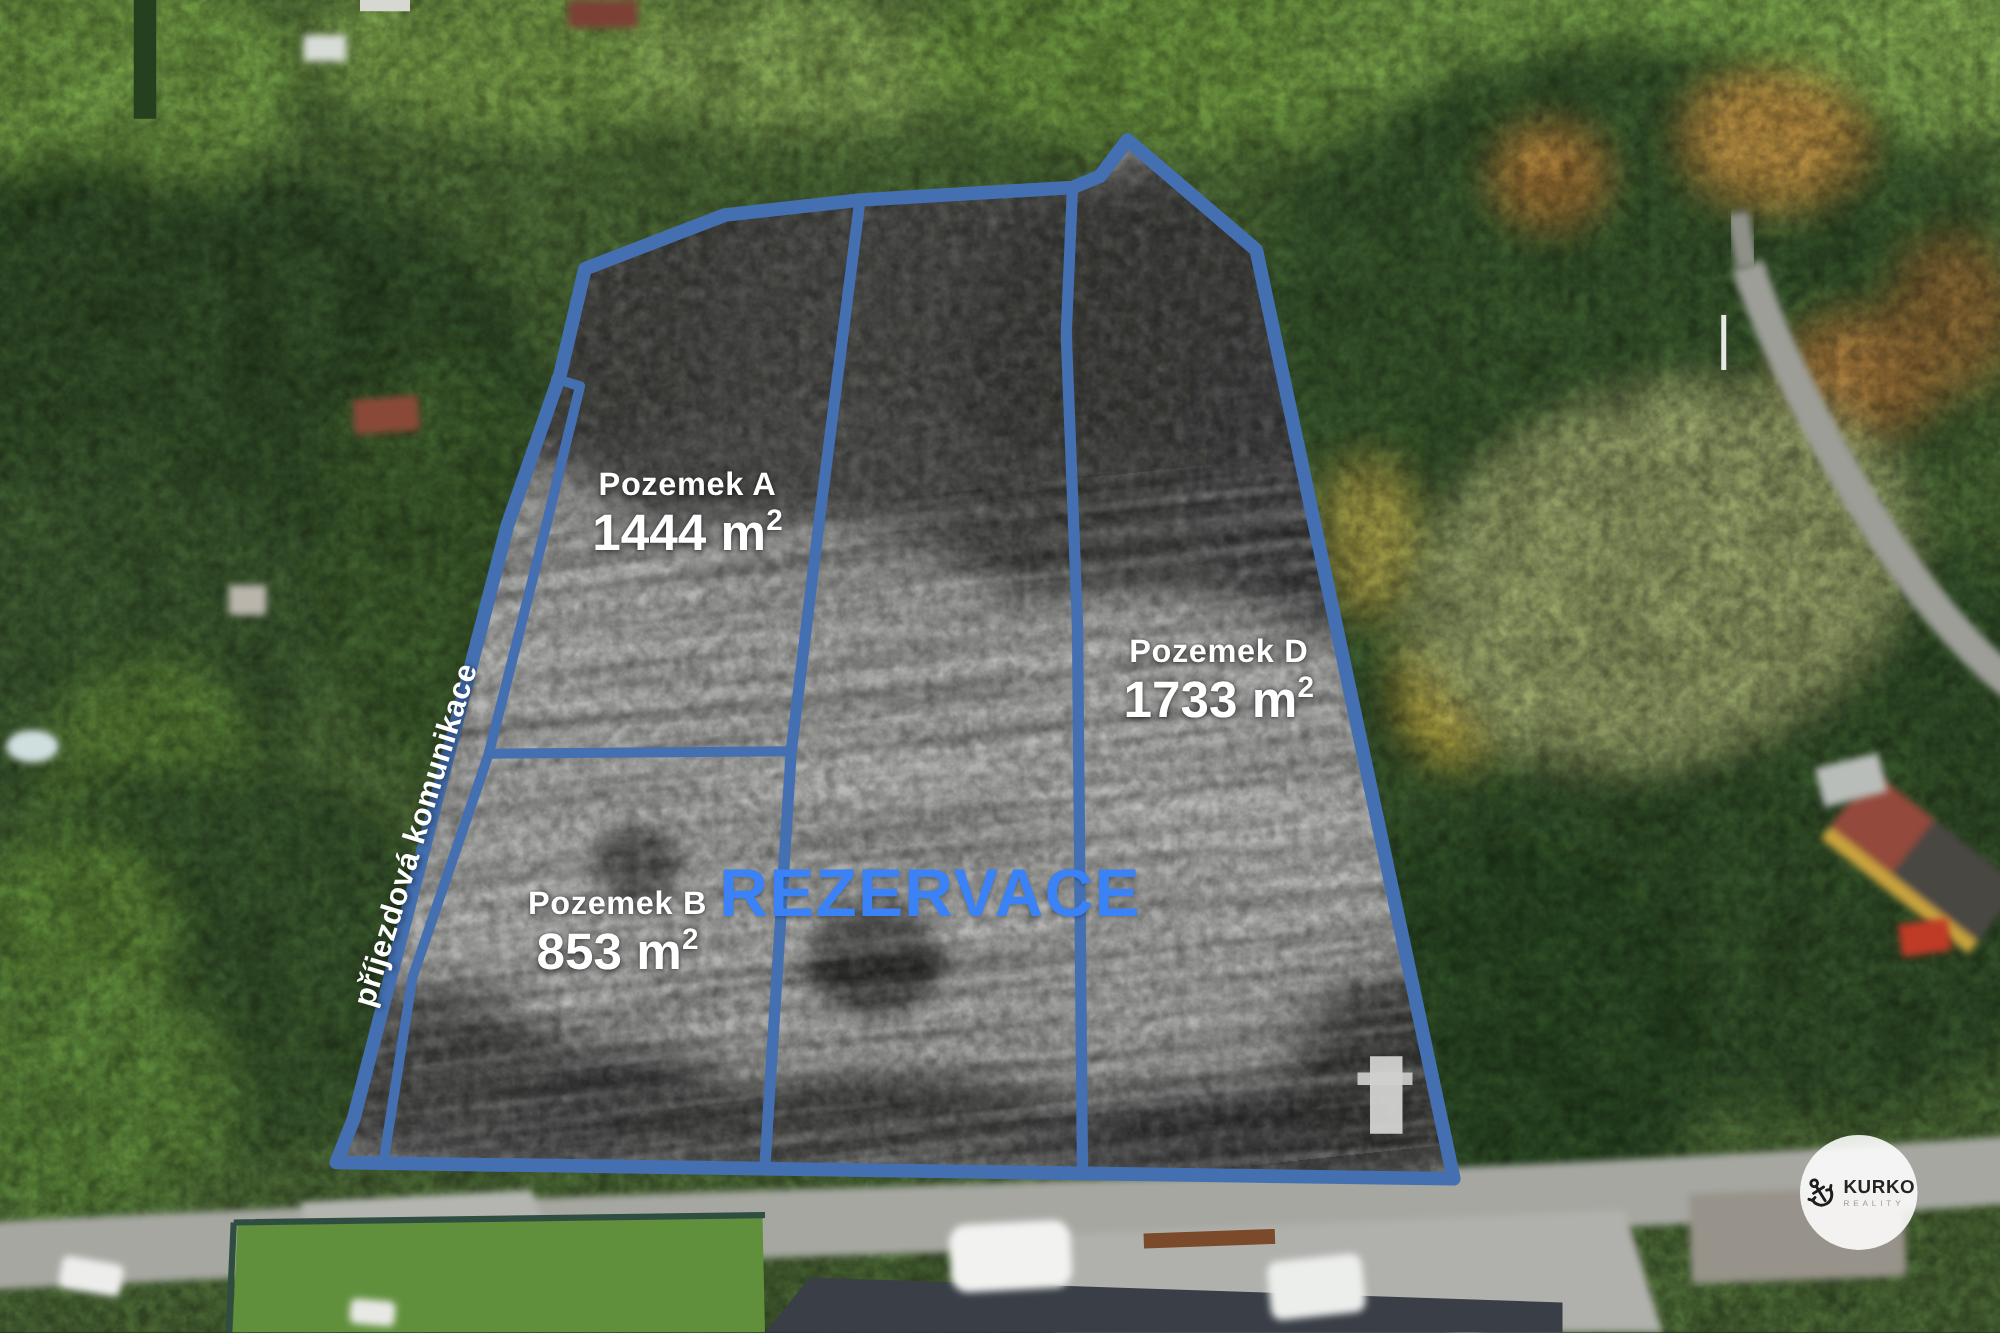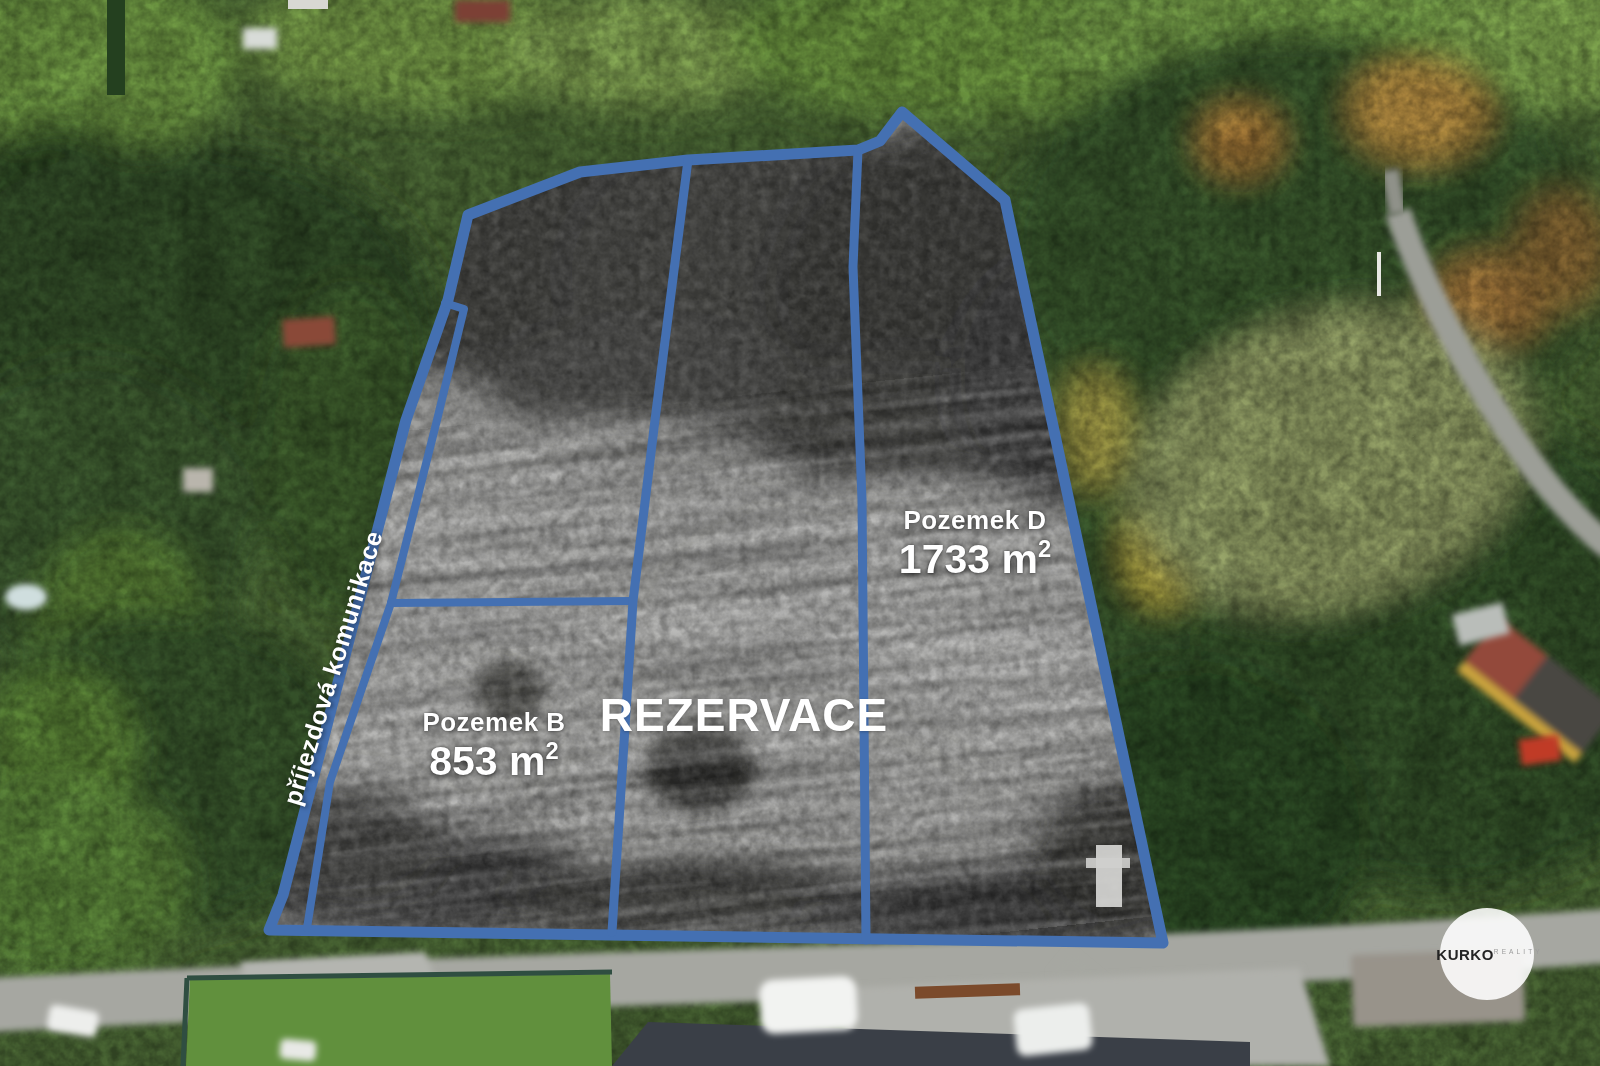--- a/index.html
+++ b/index.html
@@ -12,35 +12,35 @@
     position:absolute;transform:translate(-50%,-50%);
     text-align:center;color:#ffffff;white-space:nowrap;
     text-shadow:0 2px 6px rgba(0,0,0,.55),0 0 2px rgba(0,0,0,.4);
     line-height:1.08;
   }
   .pname{font-size:26px;font-weight:700;letter-spacing:.5px;}
   .parea{font-size:41px;font-weight:700;margin-top:3px;}
   .parea sup{font-size:58%;position:relative;top:-.05em;vertical-align:super;}
   .rez{
     position:absolute;transform:translate(-50%,-50%);
-    font-size:46px;font-weight:800;letter-spacing:1px;color:#ffffff;
+    font-size:54px;font-weight:800;letter-spacing:1px;color:#3b82f6;
     text-shadow:0 1px 3px rgba(0,0,0,.25);white-space:nowrap;
   }
   .roadlbl{
     position:absolute;transform:translate(-50%,-50%) rotate(-73deg);
     transform-origin:center;font-size:25px;font-weight:700;color:#fff;
     white-space:nowrap;text-shadow:0 2px 5px rgba(0,0,0,.55);
     letter-spacing:.5px;
   }
   .logo{
     position:absolute;left:1440px;top:908px;width:94px;height:92px;
     border-radius:50%;background:rgba(255,255,255,.88);
     display:flex;align-items:center;justify-content:center;gap:5px;
   }
-  .logo .txt{display:flex;flex-direction:row;align-items:flex-start;}
+  .logo .txt{display:flex;flex-direction:column;align-items:flex-start;}
   .brand{font-size:15px;font-weight:700;color:#242424;letter-spacing:.5px;}
   .reality{font-size:6.5px;color:#9a9a9a;letter-spacing:3.1px;margin-top:2px;}
   .anchor{transform:rotate(-32deg);}
 </style>
 </head>
 <body>
 
 <div class="scene">
 
   <svg class="photo" width="1600" height="1066" viewBox="0 0 1600 1066" aria-hidden="true">
@@ -194,20 +194,24 @@
 
     <g stroke="#4470b2" fill="none" stroke-linejoin="round" stroke-linecap="round">
       <path d="M468,215 L580,172 L688,160 L858,150 L880,141 L902,112 L1005,200 L1163,943 L269,930 L283,895 L406,420 L448,300 Z" stroke-width="11"></path>
       <path d="M445,303 L464,309 L437,420 L391,603 L330,782 L307,928" stroke-width="8"></path>
       <path d="M391,603 L633,601" stroke-width="8"></path>
       <path d="M688,160 L655,420 L633,601 L612,932" stroke-width="9"></path>
       <path d="M858,150 L853,267 L862,500 L866,940" stroke-width="9"></path>
     </g>
   </svg>
 
+  <div class="plabel" style="left:550px;top:411px;">
+    <div class="pname">Pozemek A</div>
+    <div class="parea">1444 m<sup>2</sup></div>
+  </div>
 
   <div class="plabel" style="left:494px;top:746px;">
     <div class="pname">Pozemek B</div>
     <div class="parea">853 m<sup>2</sup></div>
   </div>
 
 
   <div class="plabel" style="left:975px;top:544px;">
     <div class="pname">Pozemek D</div>
     <div class="parea">1733 m<sup>2</sup></div>

